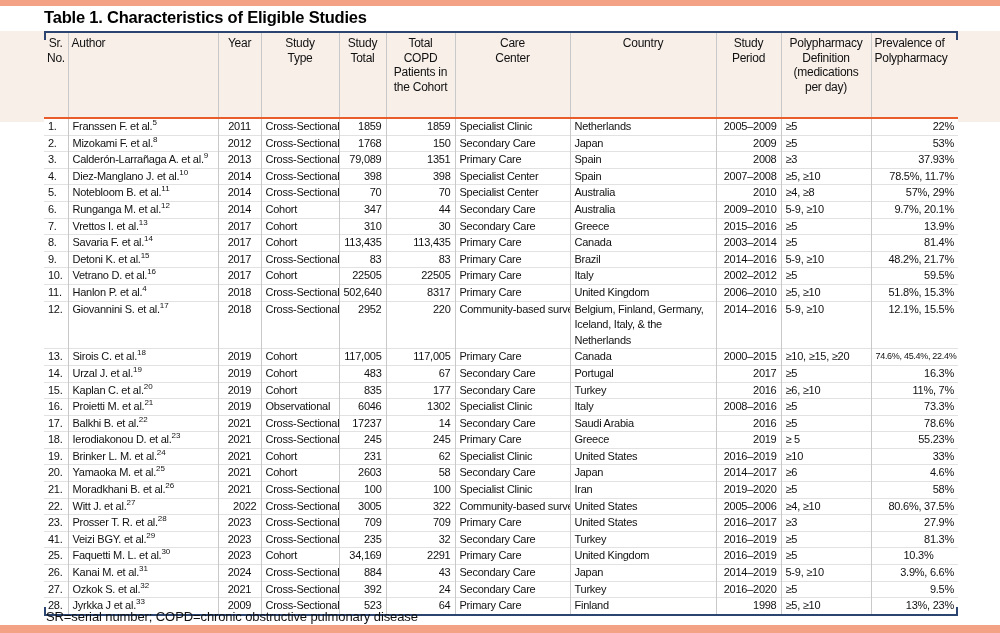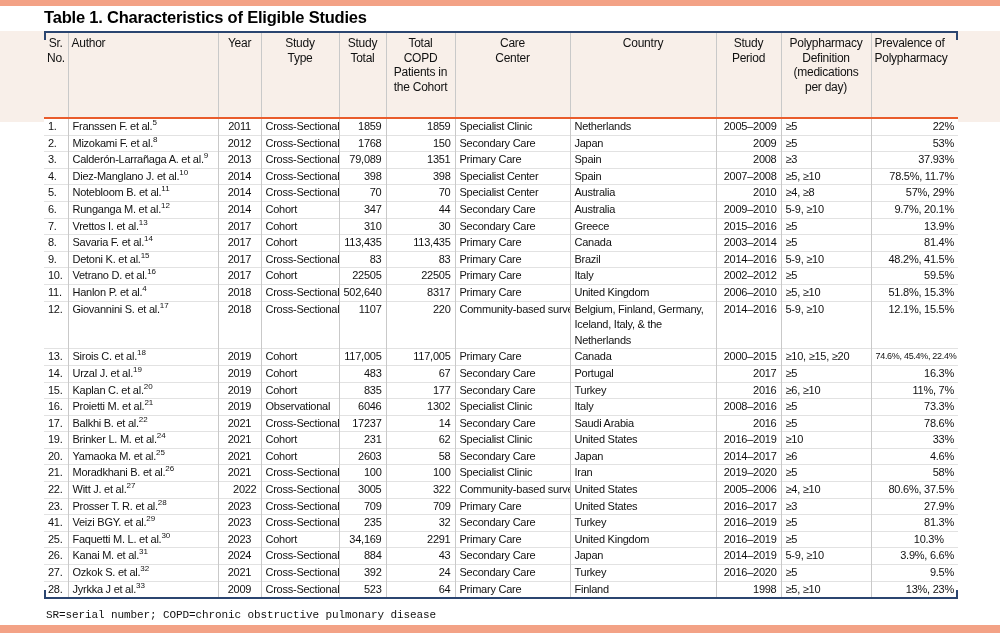--- a/index.html
+++ b/index.html
@@ -31,21 +31,21 @@
              vertical-align:top; background:#fff; }
   tbody tr + tr td { border-top:1px solid #E2E2E2; }
   tbody td.wrap { white-space:pre-line; }
 
   .tick { position:absolute; width:2px; height:9px; background:#2B4570; }
   .tick.tl { left:0; top:0; }
   .tick.tr { right:0; top:0; }
   .tick.bl { left:0; bottom:0; }
   .tick.br { right:0; bottom:0; }
 
-  .footnote { position:absolute; left:46px; top:609px; font-size:11px; color:#111; letter-spacing:-0.1px; z-index:1;font-family:Liberation Mono, monospace; }
+  .footnote { position:absolute; left:46px; top:609px; font-size:13px; color:#111; letter-spacing:-0.1px; z-index:1; }
 
   sup { font-size:8px; line-height:0; vertical-align:super; letter-spacing:0; }
 </style>
 </head>
 <body>
 
 <div class="page">
   <div class="bar-top"></div>
   <div class="title-strip">
     <div class="page-title">Table 1. Characteristics of Eligible Studies</div>
@@ -203,21 +203,21 @@
             <td style="text-align: left;">9.</td>
             <td style="text-align: left;">Detoni K. et al.<sup>15</sup></td>
             <td style="text-align: center;">2017</td>
             <td style="text-align: left;">Cross-Sectional</td>
             <td style="text-align: right;">83</td>
             <td style="text-align: right;">83</td>
             <td style="text-align: left;">Primary Care</td>
             <td style="text-align: left;">Brazil</td>
             <td style="text-align: right;">2014–2016</td>
             <td style="text-align: left;">5-9, ≥10</td>
-            <td style="text-align: right;">48.2%, 41.5%</td>
+            <td style="text-align: right;">48.2%, 21.7%</td>
           </tr>
           <tr>
             <td style="text-align: left;">10.</td>
             <td style="text-align: left;">Vetrano D. et al.<sup>16</sup></td>
             <td style="text-align: center;">2017</td>
             <td style="text-align: left;">Cohort</td>
             <td style="text-align: right;">22505</td>
             <td style="text-align: right;">22505</td>
             <td style="text-align: left;">Primary Care</td>
             <td style="text-align: left;">Italy</td>
@@ -236,21 +236,21 @@
             <td style="text-align: left;">United Kingdom</td>
             <td style="text-align: right;">2006–2010</td>
             <td style="text-align: left;">≥5, ≥10</td>
             <td style="text-align: right;">51.8%, 15.3%</td>
           </tr>
           <tr>
             <td style="text-align: left;">12.</td>
             <td style="text-align: left;">Giovannini S. et al.<sup>17</sup></td>
             <td style="text-align: center;">2018</td>
             <td style="text-align: left;">Cross-Sectional</td>
-            <td style="text-align: right;">1107</td>
+            <td style="text-align: right;">2952</td>
             <td style="text-align: right;">220</td>
             <td style="text-align: left;">Community-based survey</td>
             <td class="wrap" style="text-align: left;">Belgium, Finland, Germany,
 Iceland, Italy, &amp; the Netherlands</td>
             <td style="text-align: right;">2014–2016</td>
             <td style="text-align: left;">5-9, ≥10</td>
             <td style="text-align: right;">12.1%, 15.5%</td>
           </tr>
           <tr>
             <td style="text-align: left;">13.</td>
@@ -311,20 +311,33 @@
             <td style="text-align: left;">Cross-Sectional</td>
             <td style="text-align: right;">17237</td>
             <td style="text-align: right;">14</td>
             <td style="text-align: left;">Secondary Care</td>
             <td style="text-align: left;">Saudi Arabia</td>
             <td style="text-align: right;">2016</td>
             <td style="text-align: left;">≥5</td>
             <td style="text-align: right;">78.6%</td>
           </tr>
           <tr>
+            <td style="text-align: left;">18.</td>
+            <td style="text-align: left;">Ierodiakonou D. et al.<sup>23</sup></td>
+            <td style="text-align: center;">2021</td>
+            <td style="text-align: left;">Cross-Sectional</td>
+            <td style="text-align: right;">245</td>
+            <td style="text-align: right;">245</td>
+            <td style="text-align: left;">Primary Care</td>
+            <td style="text-align: left;">Greece</td>
+            <td style="text-align: right;">2019</td>
+            <td style="text-align: left;">≥ 5</td>
+            <td style="text-align: right;">55.23%</td>
+          </tr>
+          <tr>
             <td style="text-align: left;">19.</td>
             <td style="text-align: left;">Brinker L. M. et al.<sup>24</sup></td>
             <td style="text-align: center;">2021</td>
             <td style="text-align: left;">Cohort</td>
             <td style="text-align: right;">231</td>
             <td style="text-align: right; padding-left: 42px;">62</td>
             <td style="text-align: left;">Specialist Clinic</td>
             <td style="text-align: left;">United States</td>
             <td style="text-align: right;">2016–2019</td>
             <td style="text-align: left;">≥10</td>
@@ -399,21 +412,21 @@
             <td style="text-align: left;">25.</td>
             <td style="text-align: left;">Faquetti M. L. et al.<sup>30</sup></td>
             <td style="text-align: center;">2023</td>
             <td style="text-align: left;">Cohort</td>
             <td style="text-align: right;">34,169</td>
             <td style="text-align: right; margin-top: 9px;">2291</td>
             <td style="text-align: left;">Primary Care</td>
             <td style="text-align: left;">United Kingdom</td>
             <td style="text-align: right;">2016–2019</td>
             <td style="text-align: left;">≥5</td>
-            <td style="text-align: center; padding-left: 32px;">10.3%</td>
+            <td style="text-align: left; padding-left: 32px;">10.3%</td>
           </tr>
           <tr>
             <td style="text-align: left;">26.</td>
             <td style="text-align: left;">Kanai M. et al.<sup>31</sup></td>
             <td style="text-align: center;">2024</td>
             <td style="text-align: left;">Cross-Sectional</td>
             <td style="text-align: right;">884</td>
             <td style="text-align: right;">43</td>
             <td style="text-align: left;">Secondary Care</td>
             <td style="text-align: left;">Japan</td>

